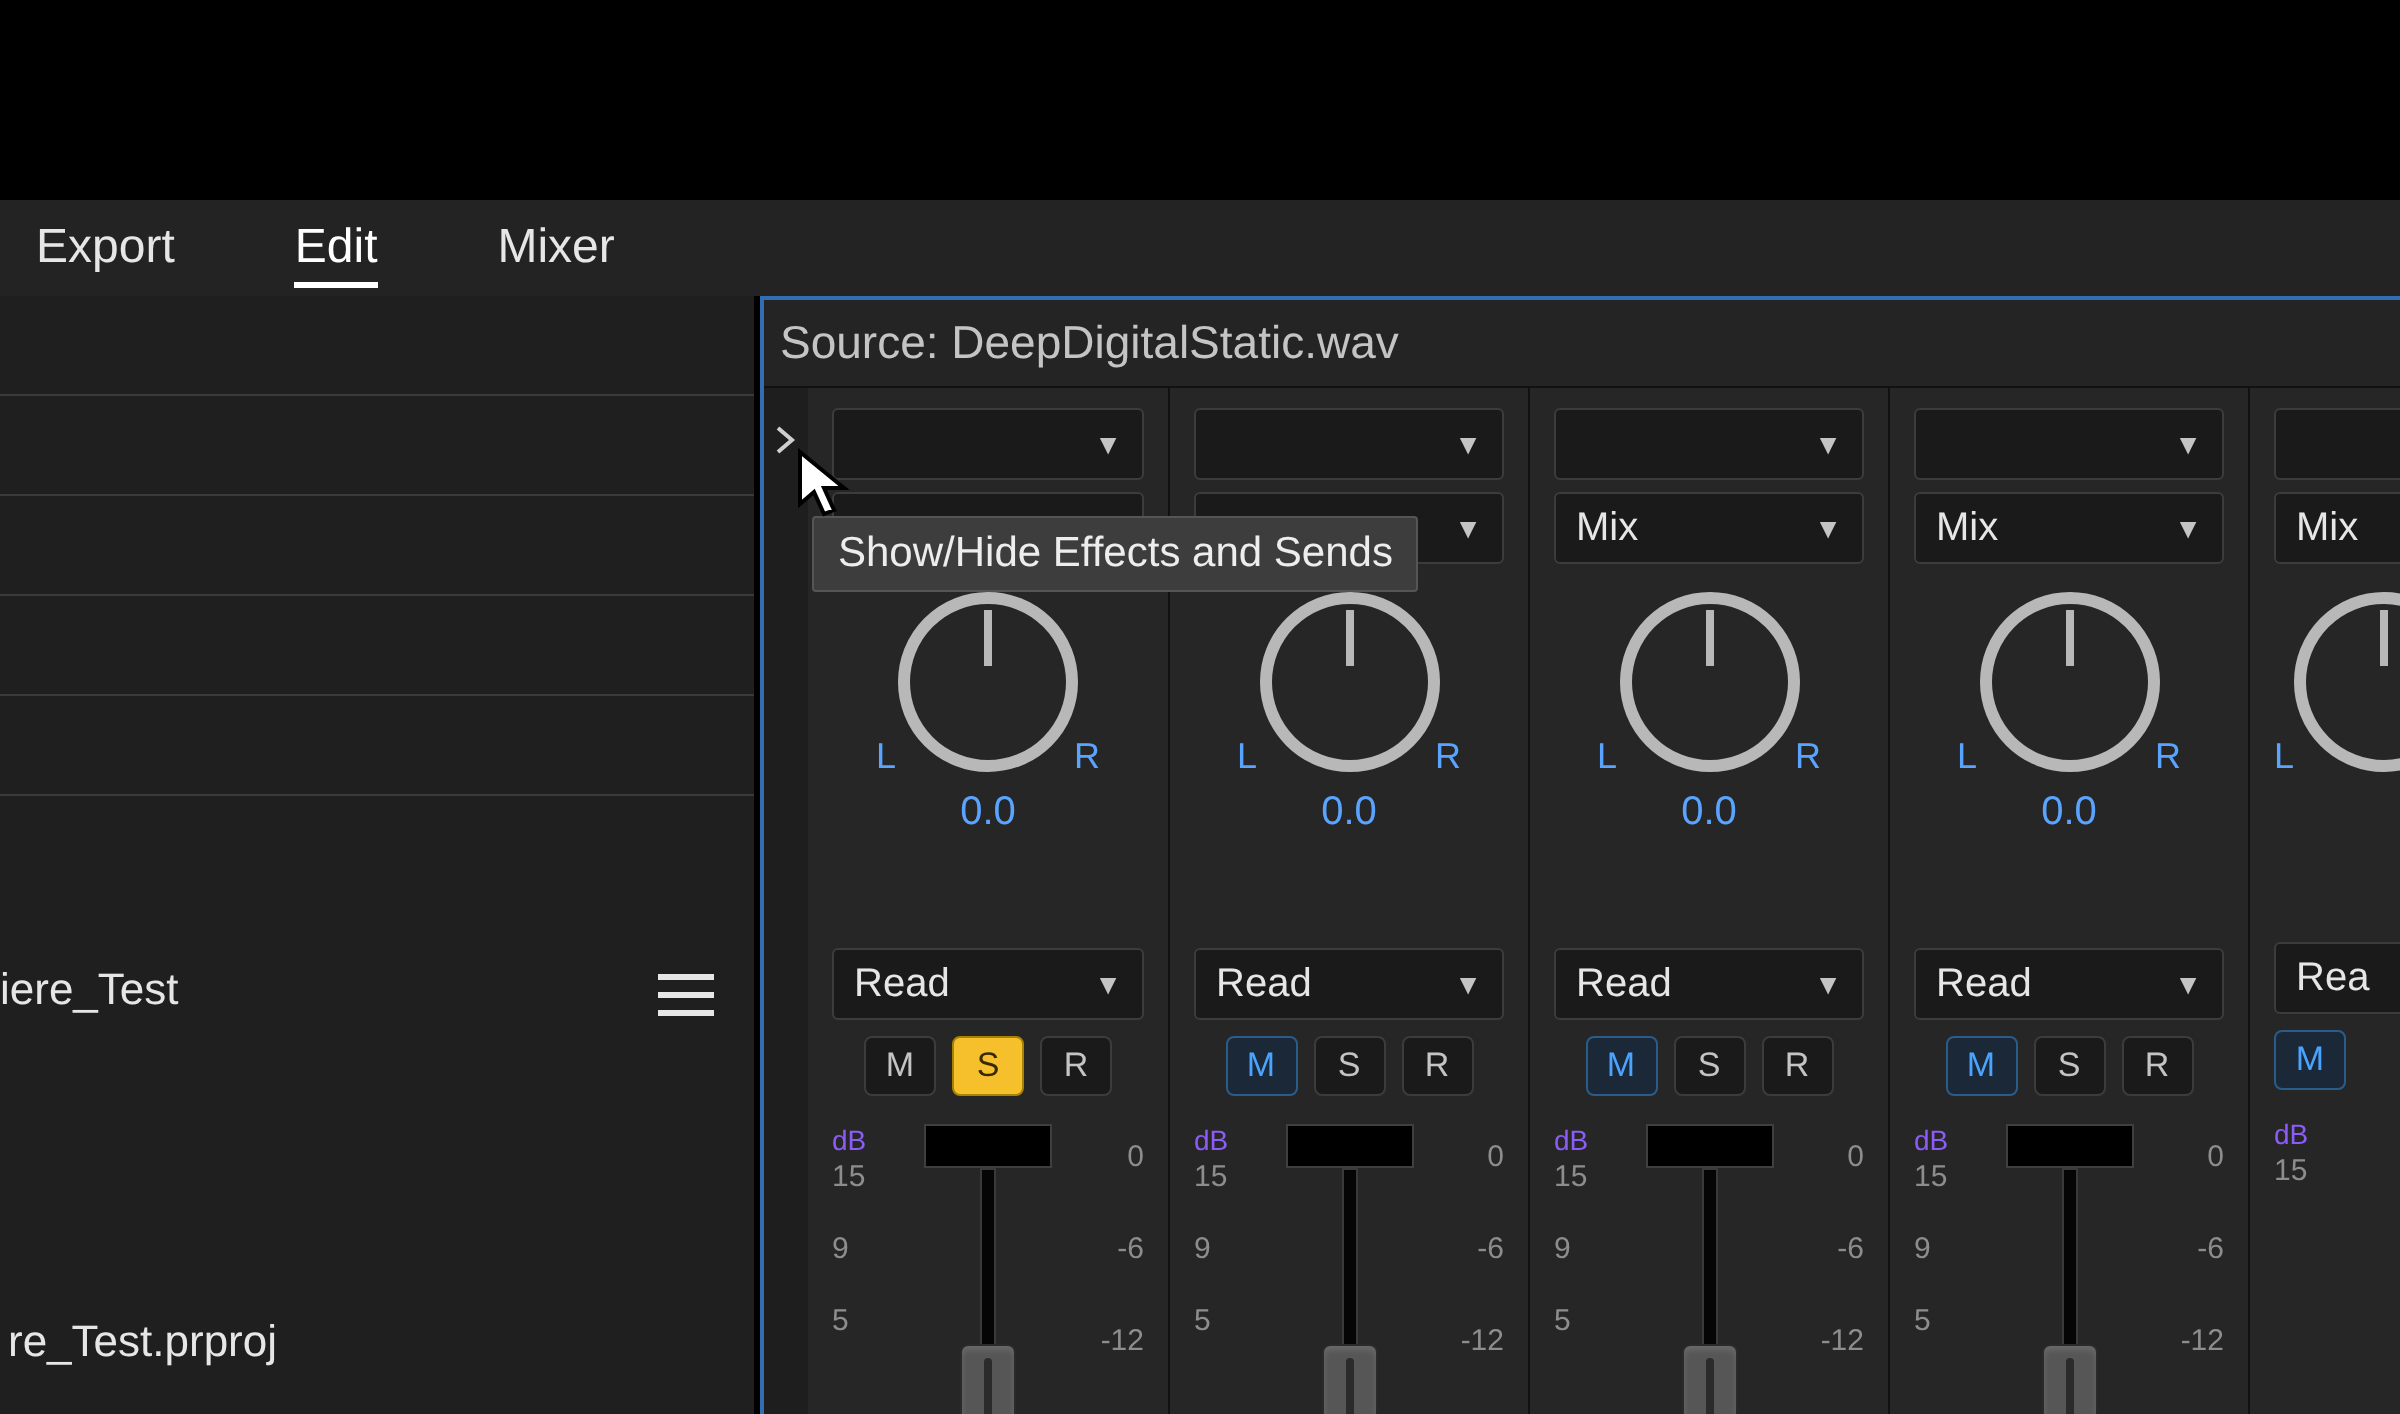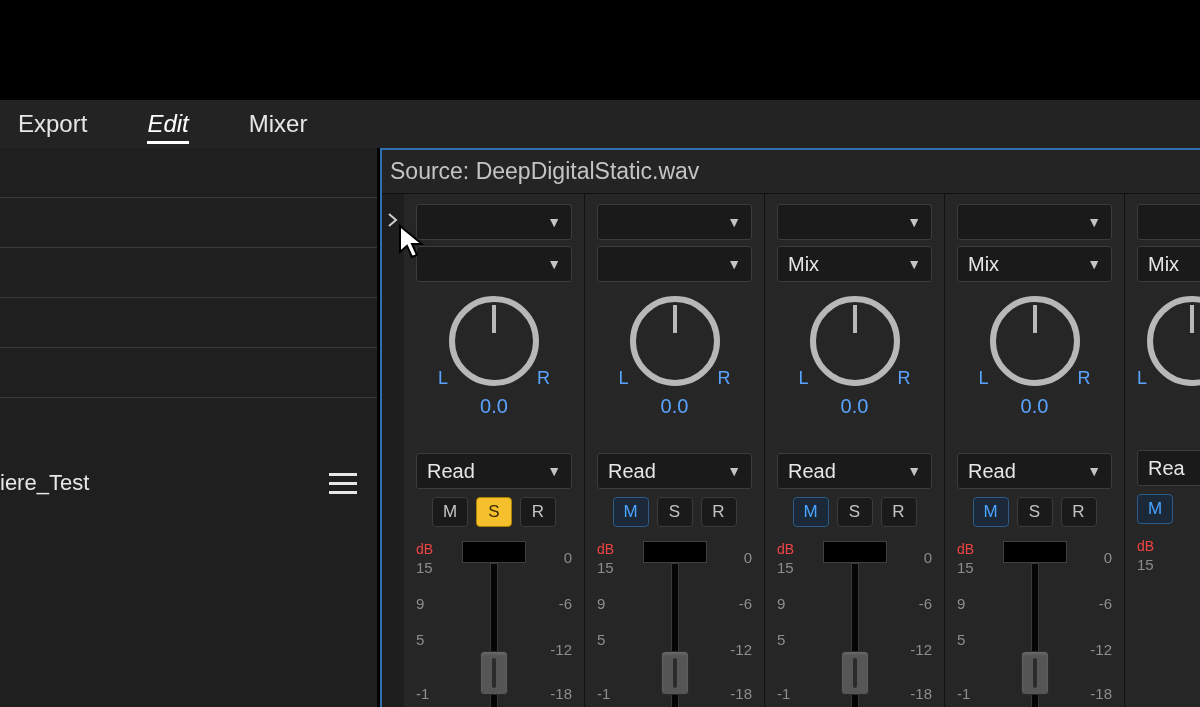--- a/index.html
+++ b/index.html
@@ -21,31 +21,31 @@
   *{box-sizing:border-box;}
   html,body{margin:0;padding:0;background:var(--bg-black);width:1200px;height:707px;overflow:hidden;font-family:Arial,Helvetica,sans-serif;}
   
   .app{
     position:absolute;left:0;top:100px;right:0;bottom:-40px;background:var(--bg-panel);
   }
   .top-tabs{
     display:flex;gap:60px;align-items:center;height:48px;padding:0 18px;color:var(--text);font-size:24px;
   }
   .top-tab{cursor:pointer;color:var(--text);position:relative;}
-  .top-tab.active{color:#fff;font-style:italic;}
+  .top-tab.active{color:#fff;}
   .top-tab.active::after{content:"";position:absolute;left:0;right:0;bottom:-6px;height:3px;background:#fff;}
   .workspace{position:absolute;left:0;top:48px;right:0;bottom:0;display:flex;}
   
   .project-panel{
     width:380px;flex:0 0 380px;background:#1f1f1f;border-right:3px solid #000;position:relative;overflow:hidden;
   }
   .project-list{position:absolute;left:0;right:0;top:0;}
   .project-row{height:50px;border-bottom:1px solid #3a3a3a;}
   .project-section-header{
-    position:absolute;left:0;right:0;top:310px;height:50px;display:flex;align-items:center;justify-content:space-between;
+    position:absolute;left:0;right:0;top:310px;height:50px;display:flex;align-items:flex-end;justify-content:space-between;
     padding:0 20px 0 0;color:var(--text);font-size:22px;
   }
   .hamburger{width:28px;display:flex;flex-direction:column;gap:6px;}
   .hamburger span{height:3px;background:var(--text);width:100%;}
   .project-file{
     position:absolute;left:0;right:0;top:510px;color:var(--text);font-size:22px;padding:0 4px;
   }
   
   .mixer-wrap{
     flex:1;position:relative;background:#1e1e1e;
@@ -78,21 +78,21 @@
   .row-send{margin-top:6px;}
   .knob-wrap{margin-top:14px;display:flex;flex-direction:column;align-items:center;}
   .knob{
     width:90px;height:90px;border:6px solid var(--knob);border-radius:50%;position:relative;
   }
   .knob .pointer{
     position:absolute;left:50%;top:3px;width:4px;height:28px;background:var(--knob);transform:translateX(-50%);
   }
   .lr-row{width:112px;display:flex;justify-content:space-between;margin-top:-18px;color:var(--accent-blue);font-size:18px;font-weight:500;}
   .pan-value{color:var(--accent-blue);font-size:20px;margin-top:6px;}
-  .automation-row{margin-top:35px;}
+  .automation-row{margin-top:56px;}
   .msr-row{margin-top:8px;display:flex;gap:8px;justify-content:center;}
   .msr-btn{
     width:36px;height:30px;border:1px solid var(--border-mid);background:#1a1a1a;color:var(--text-dim);
     font-size:17px;border-radius:4px;display:flex;align-items:center;justify-content:center;cursor:pointer;
   }
   .msr-btn.mute-on{color:#4aa3ff;border-color:#2a5c8a;background:#1a2838;}
   .msr-btn.solo-on{background:var(--solo);color:#382a00;border-color:#a78300;}
   .fader-area{margin-top:14px;display:flex;height:170px;}
   .scale-left{flex:0 0 38px;color:#8d8d8d;font-size:15px;position:relative;}
   .scale-right{flex:0 0 38px;color:#8d8d8d;font-size:15px;position:relative;text-align:right;}
@@ -107,21 +107,21 @@
   }
   .fader-handle{
     position:absolute;left:50%;top:110px;transform:translateX(-50%);
     width:28px;height:44px;background:#565656;border:1px solid #2a2a2a;border-radius:4px;
     box-shadow:inset 0 2px 3px rgba(255,255,255,0.12);
   }
   .fader-handle::after{
     content:"";position:absolute;left:50%;top:6px;bottom:6px;width:4px;background:#2b2b2b;transform:translateX(-50%);border-radius:2px;
   }
   
-  .db-label{position:absolute;left:0;font-size:14px;color:#ef4444;}
+  .db-label{position:absolute;left:0;font-size:14px;color:#8b5cf6;}
   
   .tooltip{
     position:absolute;background:var(--tooltip-bg);color:#ededed;font-size:21px;
     padding:6px 12px;border-radius:2px;border:1px solid #555;white-space:nowrap;
     z-index:50;
   }
   
   .cursor{
     position:absolute;z-index:60;
   }
@@ -149,20 +149,21 @@
         <div class="project-row"></div>
       </div>
       <div class="project-section-header">
         <span>iere_Test</span>
         <div class="hamburger">
           <span></span>
             <span></span>
             <span></span>
         </div>
       </div>
+      <div class="project-file">re_Test.prproj</div>
     </div>
 
     <div class="mixer-wrap">
 
       <div class="mixer-tabs">
         <span class="tab-label">Source: DeepDigitalStatic.wav</span>
       </div>
 
       <div class="mixer-body">
         <div class="left-gutter">
@@ -401,20 +402,21 @@
               <div class="scale-left">
                 <span class="db-label" style="top:0">dB</span>
                 <span class="scale-mark" style="top:18px">15</span>
               </div>
             </div>
           </div>
 
         </div>
       </div>
 
+      <div class="tooltip" style="left:24px;top:108px;">Show/Hide Effects and Sends</div>
 
       <div class="cursor" style="left:16px;top:74px;">
         <svg width="28" height="36" viewBox="0 0 28 36">
           <polygon points="2,2 2,28 9,22 14,33 19,31 14,20 24,20" fill="#fff" stroke="#000" stroke-width="2"></polygon>
         </svg>
       </div>
 
     </div>
 
   </div>

